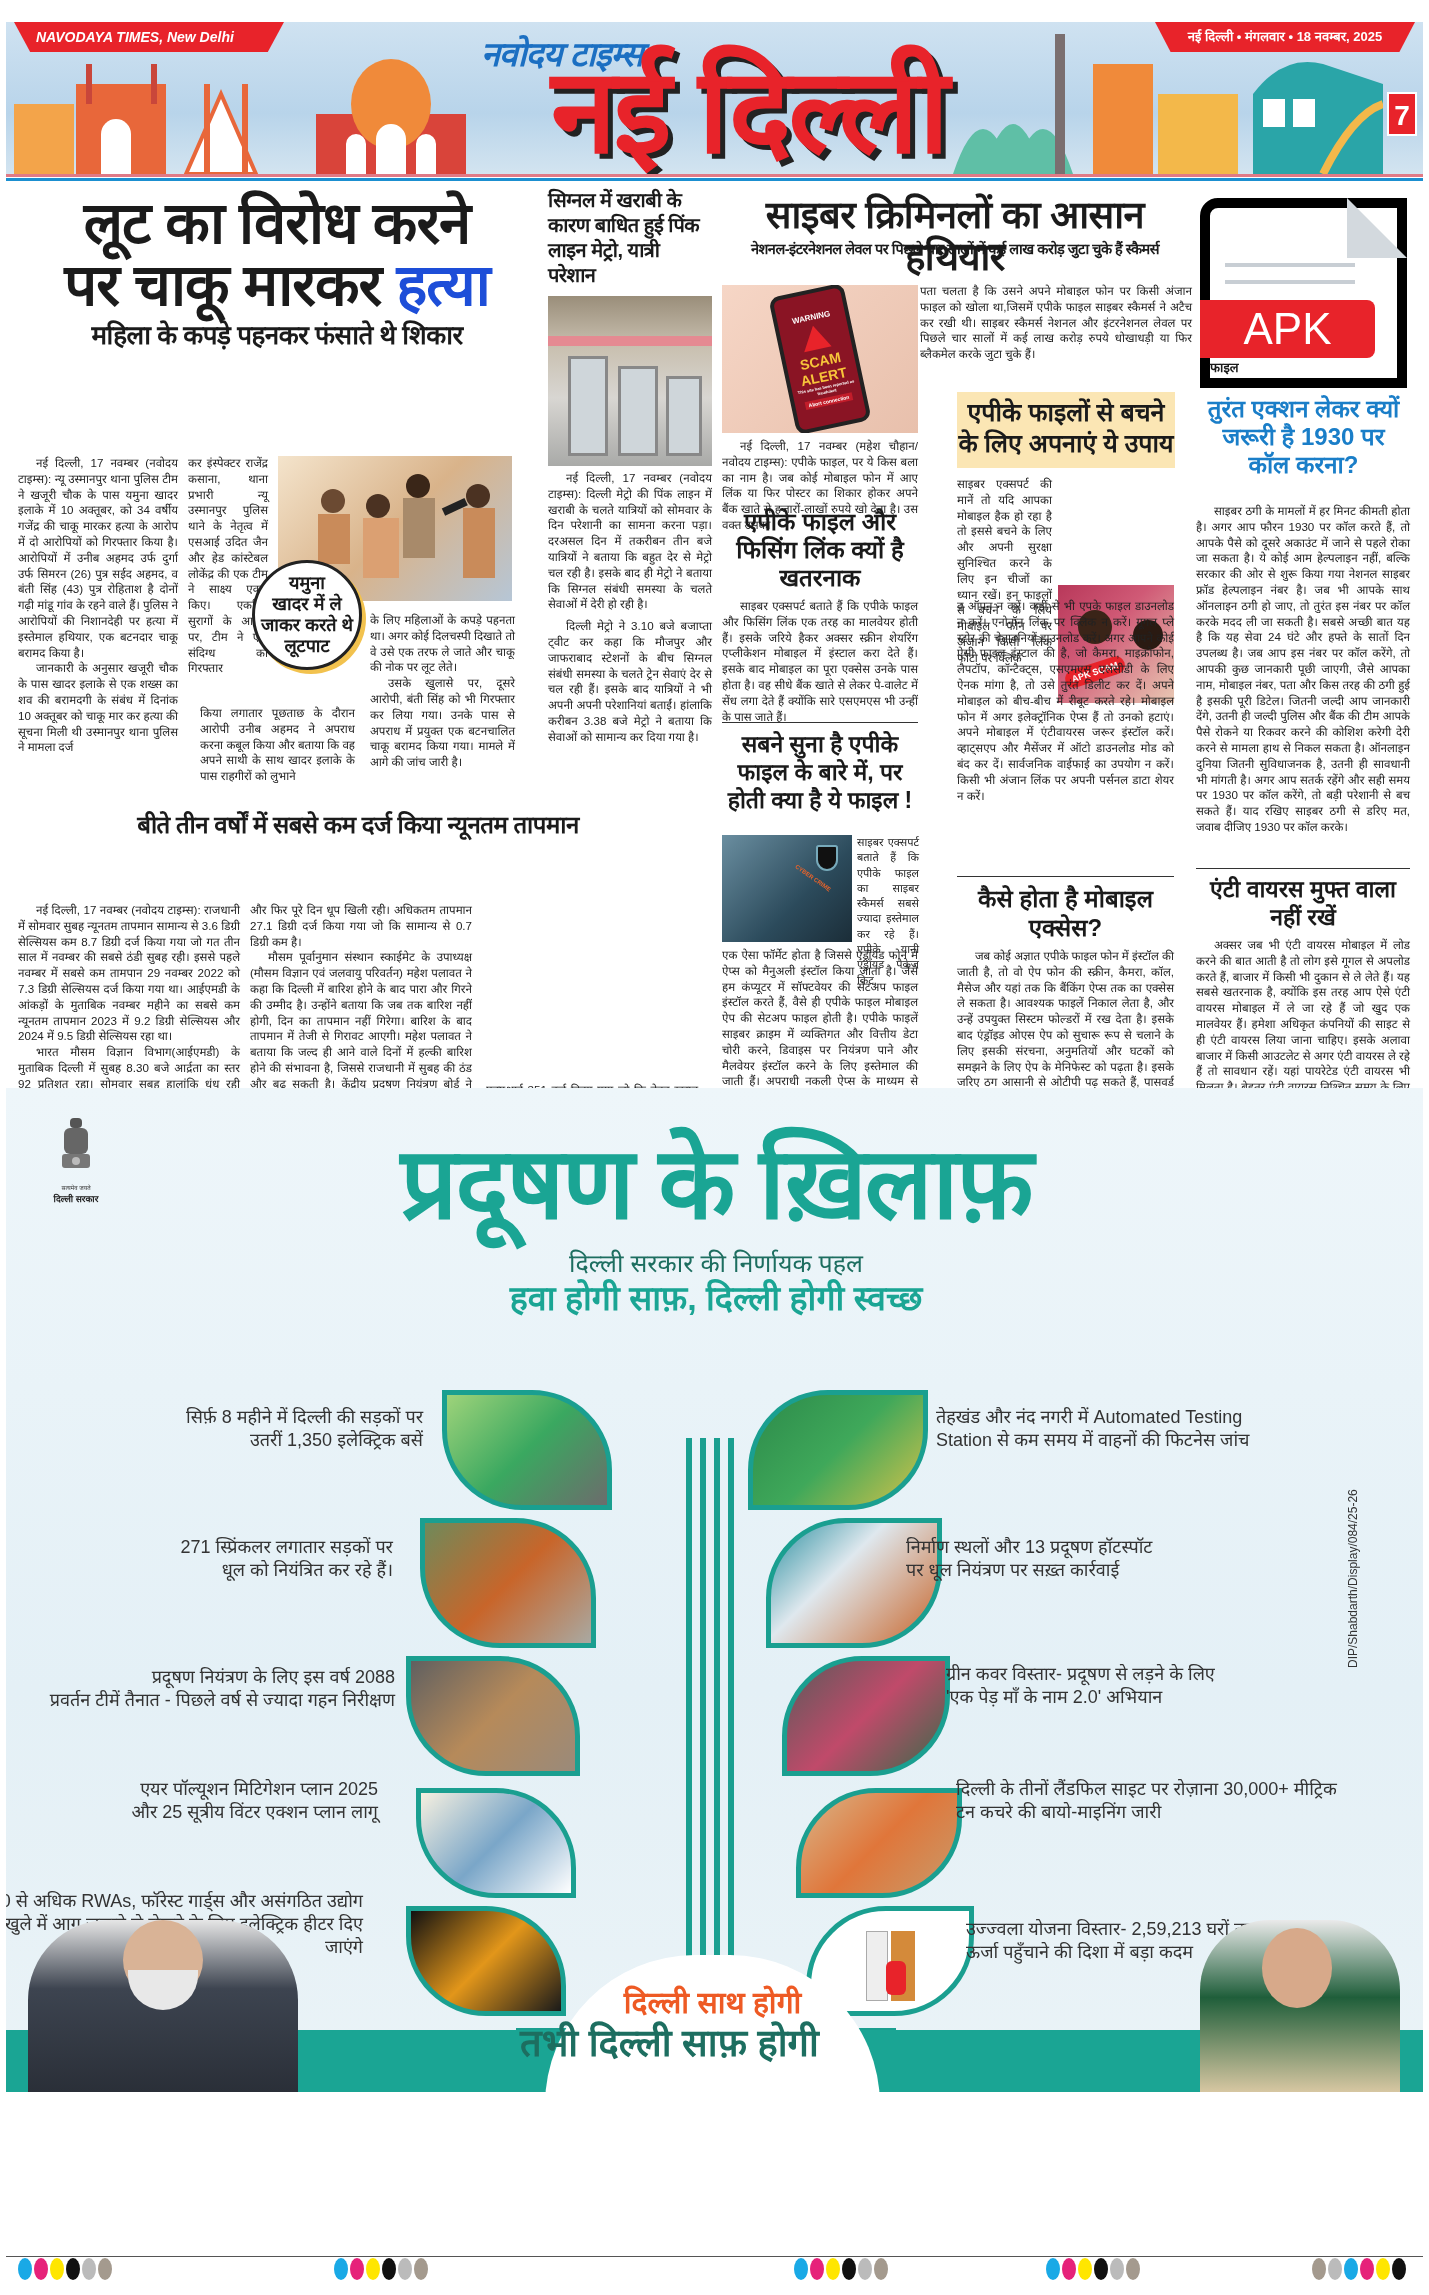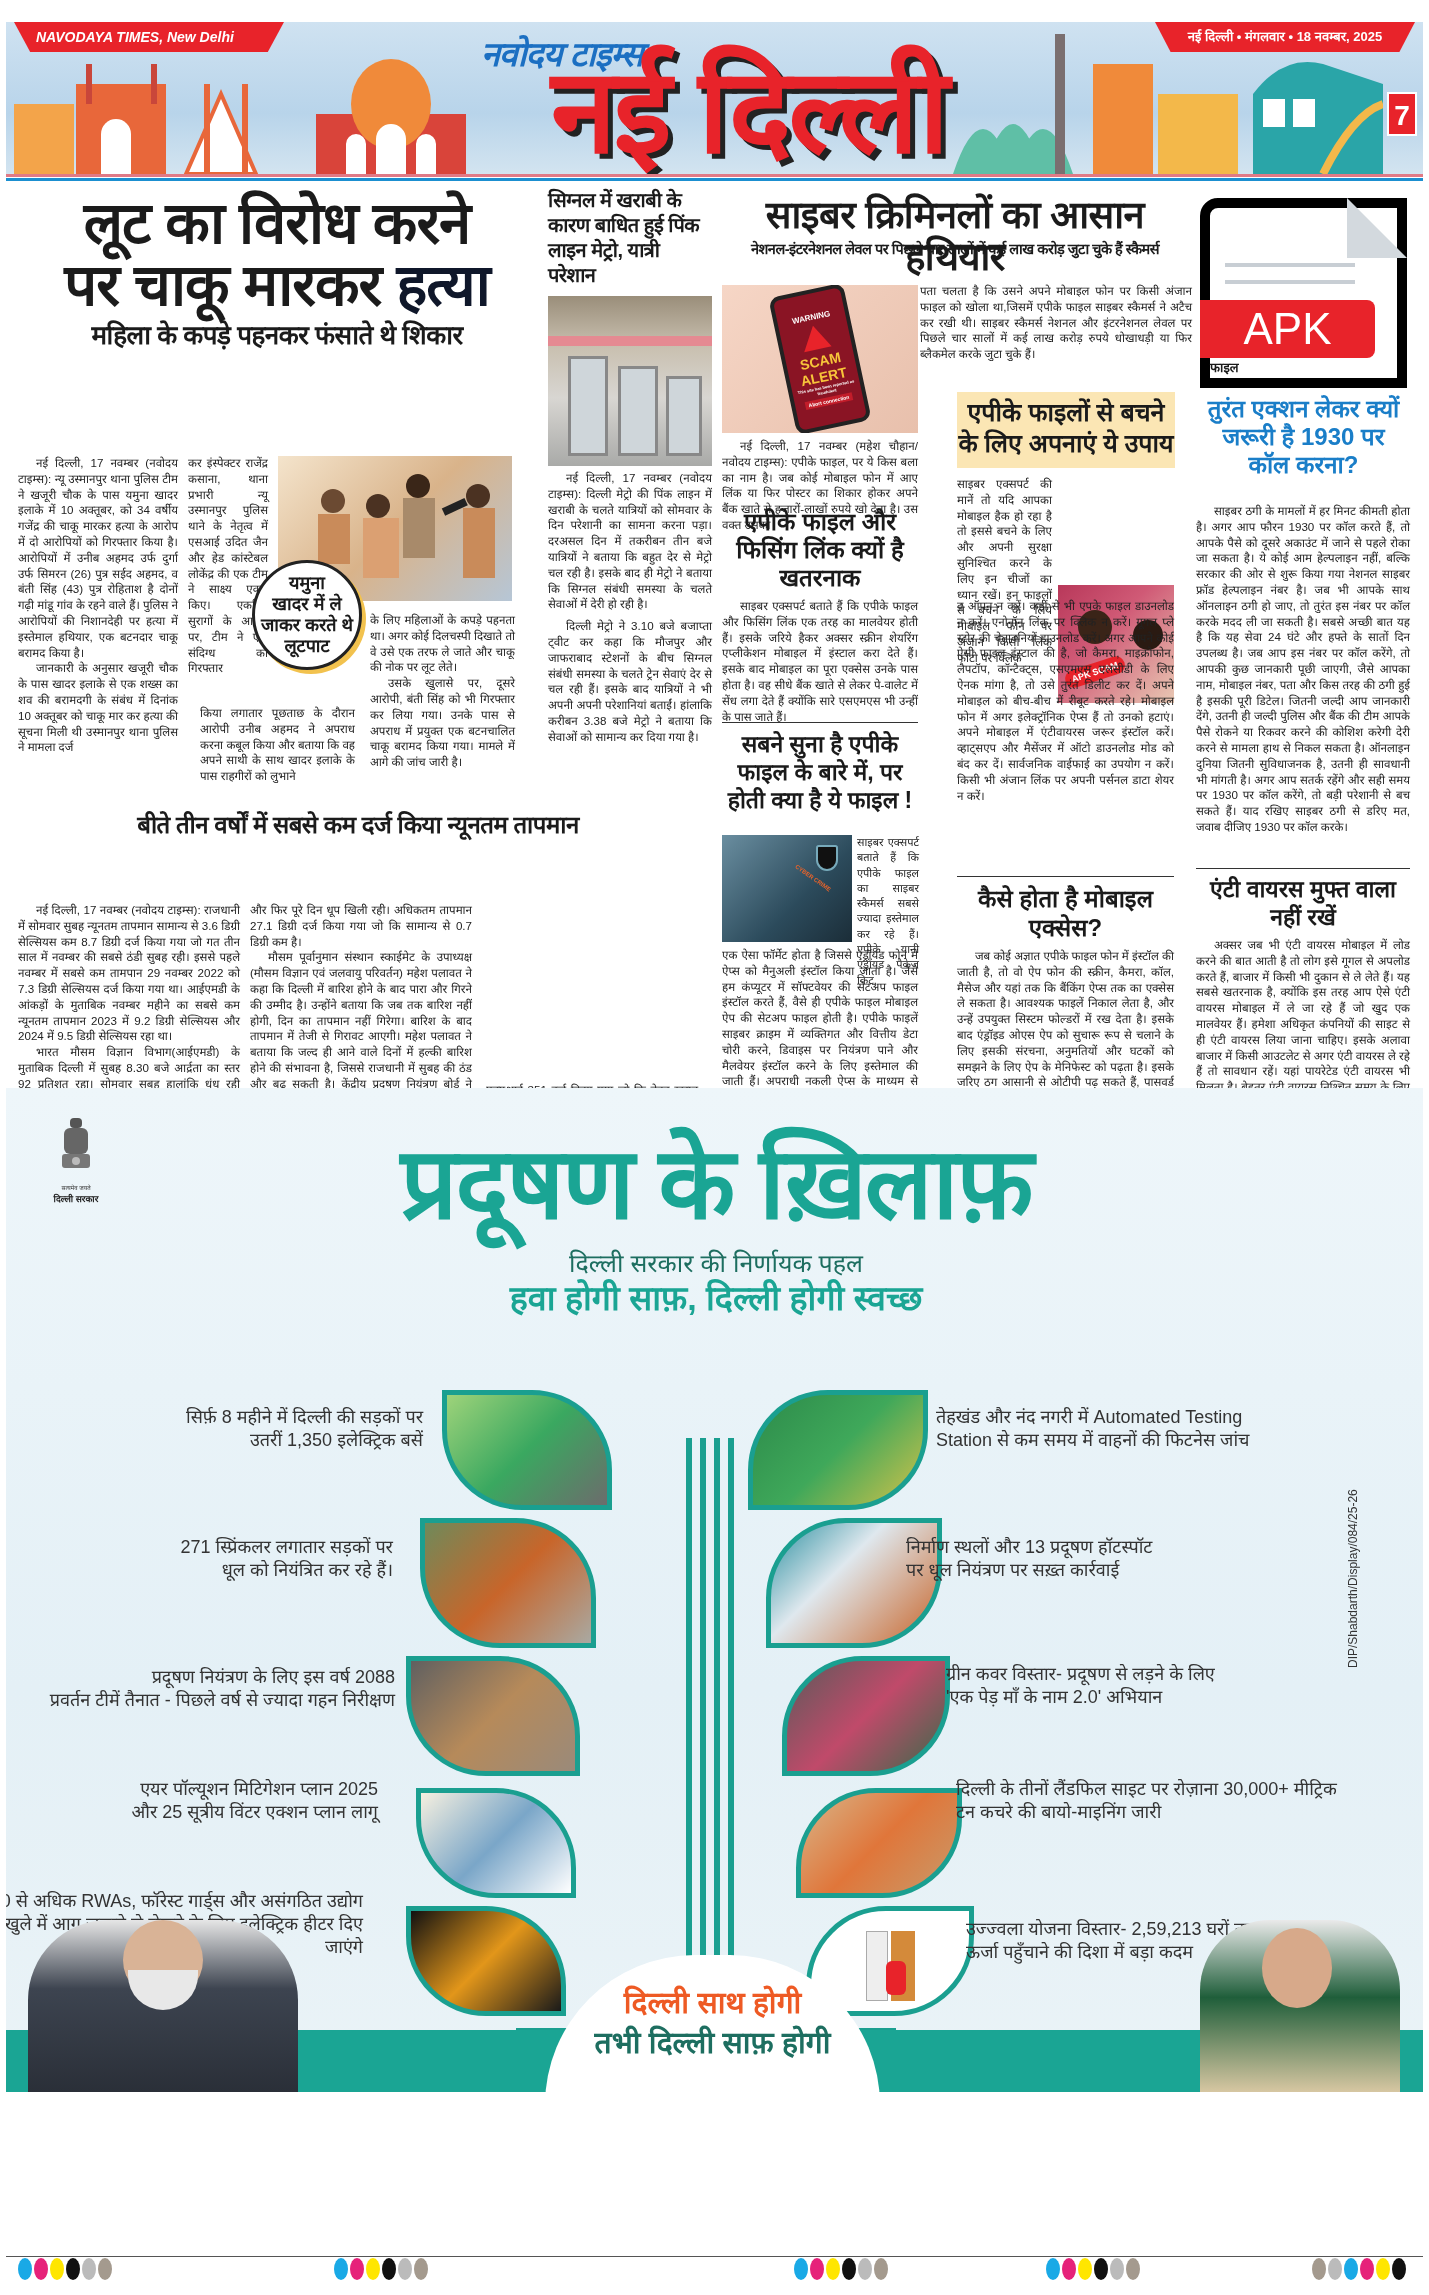--- a/index.html
+++ b/index.html
@@ -13,21 +13,21 @@
 #masthead .tagL{left:8px;top:0;width:270px;height:30px;background:#e8232a;clip-path:polygon(0 0,100% 0,94% 100%,6% 100%);color:#fff;font-style:italic;font-weight:700;font-size:14px;line-height:30px;padding-left:22px}
 #masthead .tagR{right:8px;top:0;width:260px;height:30px;background:#e8232a;clip-path:polygon(0 0,100% 0,94% 100%,6% 100%);color:#fff;font-weight:700;font-size:13px;line-height:30px;text-align:center}
 #masthead .brand{left:475px;top:8px;color:#1b6fc2;font-weight:700;font-size:34px;font-style:italic;letter-spacing:-1px}
 #masthead .title{left:545px;top:30px;color:#e8232a;font-weight:900;font-size:118px;line-height:118px;text-shadow:5px 5px 0 #222;letter-spacing:-3px}
 #masthead .pageno{right:6px;top:70px;width:30px;height:44px;background:#e8232a;color:#fff;font-weight:700;font-size:28px;text-align:center;line-height:44px;border:2px solid #fff}
 .bldg{position:absolute;bottom:0}
 #topbar{left:6px;top:174px;width:1417px;height:3px;background:#e07a86}
 #bluebar{left:6px;top:178px;width:1417px;height:3px;background:#1b8fd0}
 
 .h1big{font-size:58px;line-height:62px;font-weight:700;letter-spacing:-1px}
-.blue{color:#0f172a}
+.blue{color:#1d4ed8}
 .sub{font-weight:700;font-size:26px;line-height:30px}
 .photo{background:#bbb;overflow:hidden}
 .circle{border-radius:50%;background:#fff;border:3px solid #222;box-shadow:4px 4px 0 #f2c24e;text-align:center;font-weight:700;font-size:24px;line-height:28px;display:flex;align-items:center;justify-content:center;flex-direction:column}
 .rule{height:1px;background:#333}
 .yelbox{background:#fbe6b4;text-align:center;font-weight:700;font-size:28px;line-height:33px}
 .h2c{font-size:28px;line-height:33px;font-weight:700;text-align:center}
 .bluehead{color:#1a7ec8;font-weight:700;font-size:24px;line-height:28px;text-align:center}
 
 #ad{left:6px;top:1088px;width:1417px;height:1000px;background:linear-gradient(180deg,#eef6fa 0%,#e4f0f6 60%,#eaf3f7 100%);overflow:hidden}
 .teal{color:#1aa594}
@@ -323,21 +323,21 @@
   <div class="abs" style="left:6px;top:110px;width:1417px;height:62px;background:#1aa594"></div>
   <div class="abs" style="left:28px;top:0;width:270px;height:172px;background:linear-gradient(180deg,#e6e6e6 0%,#3d4450 40%,#2a2f38 100%);border-radius:80px 80px 0 0">
     <div style="position:absolute;left:95px;top:0;width:80px;height:80px;border-radius:50%;background:#d9b396"></div>
     <div style="position:absolute;left:100px;top:50px;width:70px;height:40px;border-radius:0 0 35px 35px;background:#e8e8e8"></div>
   </div>
   <div class="abs" style="left:1200px;top:0;width:200px;height:172px;background:linear-gradient(180deg,#eaeaea 0%,#1f5e3a 45%,#d7c7a2 100%);border-radius:70px 70px 0 0">
     <div style="position:absolute;left:62px;top:8px;width:70px;height:80px;border-radius:50%;background:#d7a98a"></div>
   </div>
   <div class="abs" style="left:545px;top:35px;width:335px;height:150px;background:#fff;border-radius:170px 170px 0 0"></div>
   <div class="abs" style="left:545px;top:65px;width:335px;text-align:center;font-size:30px;line-height:36px;font-weight:900;color:#ee5a24">दिल्ली साथ होगी</div>
-  <div class="abs" style="left:545px;top:105px;width:335px;text-align:center;font-size:30px;line-height:36px;font-weight:900;color:#1d6e60">तभी दिल्ली साफ़ होगी</div>
+  <div class="abs" style="left:520px;top:105px;width:335px;text-align:left;font-size:38px;line-height:36px;font-weight:900;color:#1d6e60">तभी दिल्ली साफ़ होगी</div>
 </div>
 
 <div class="abs" style="left:6px;top:2256px;width:1417px;height:1px;background:#555"></div>
 <div class="abs" style="left:0;top:2258px;width:1429px;height:26px">
   <div class="cmyk" style="left:18px;background:#19a9e6"></div>
     <div class="cmyk" style="left:34px;background:#e6227a"></div>
     <div class="cmyk" style="left:50px;background:#ffe600"></div>
     <div class="cmyk" style="left:66px;background:#111"></div>
     <div class="cmyk" style="left:82px;background:#bbb"></div>
     <div class="cmyk" style="left:98px;background:#a49a8e"></div>

